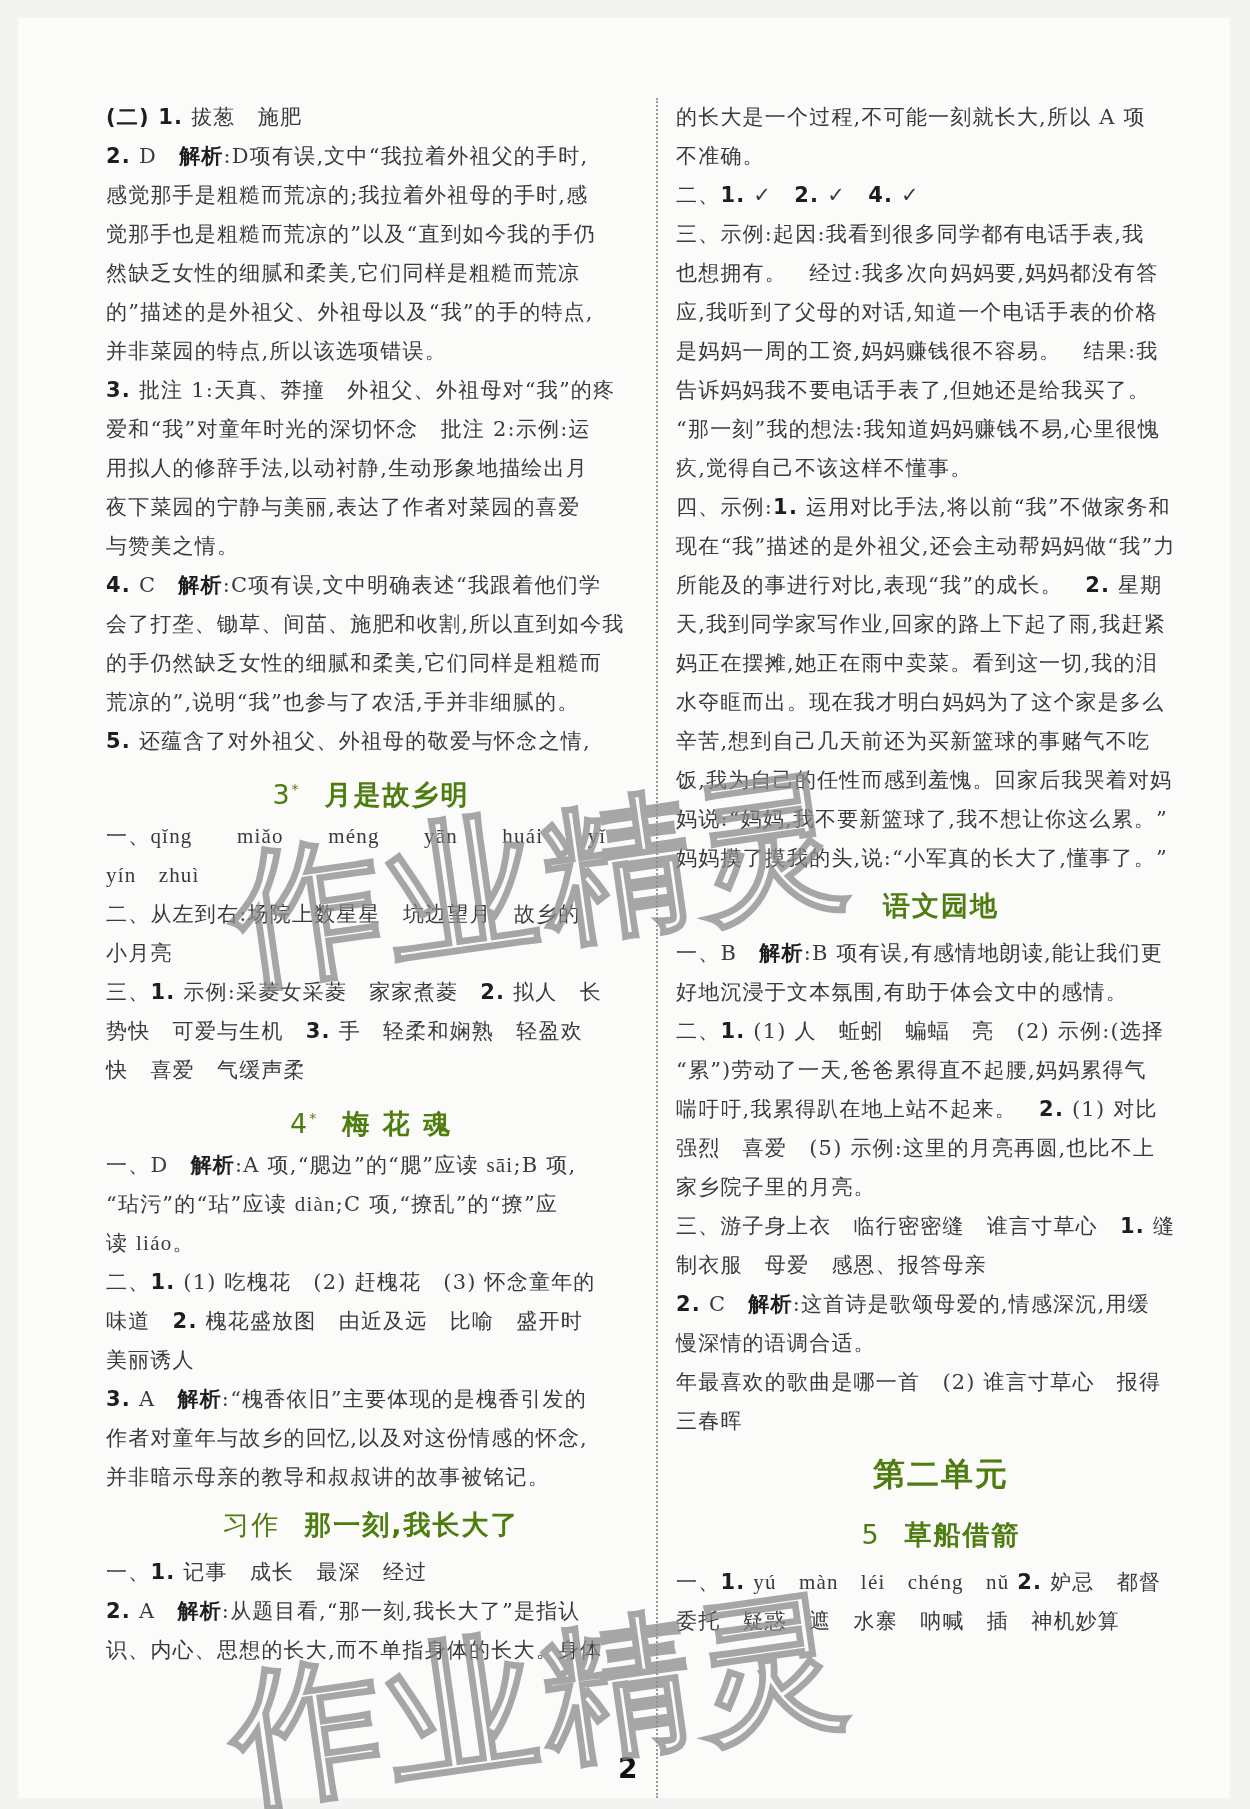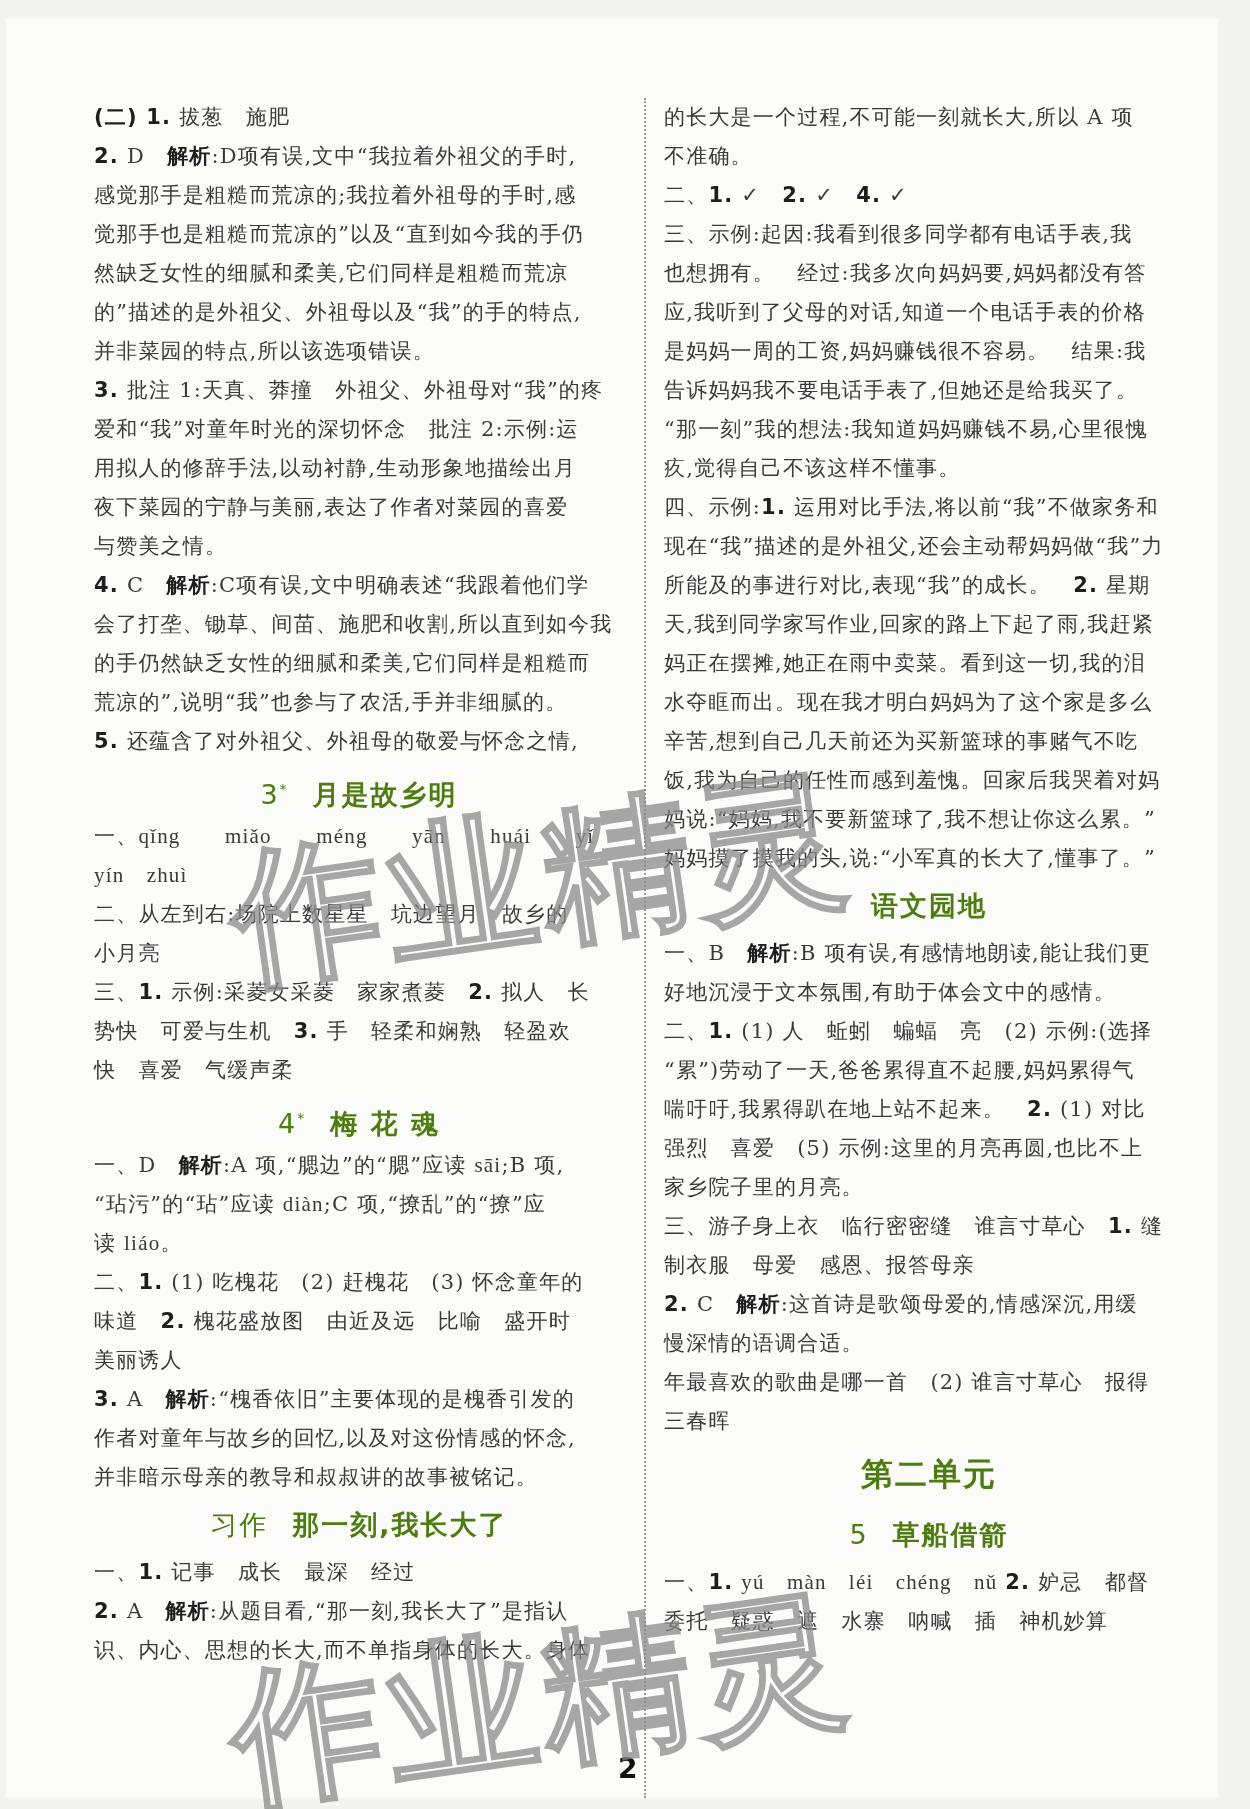--- a/index.html
+++ b/index.html
@@ -2,21 +2,21 @@
 <html><head>
 <meta charset="utf-8">
 <style>
   html, body { margin: 0; padding: 0; }
   body {
     width: 1250px; height: 1809px; background: #f3f3f1;
     font-family: "DejaVu Serif", "Liberation Serif", serif;
     color: #2a2a2a; position: relative; overflow: hidden;
   }
   .page {
-    position: absolute; left: 6px; top: 18px; width: 1212px; height: 1780px;
+    position: absolute; left: 18px; top: 18px; width: 1212px; height: 1780px;
     background: #fbfbfa;
   }
   .col { position: absolute; top: 80px; }
   .col.left { left: 88px; width: 530px; }
   .col.right { left: 658px; width: 530px; }
   .divider {
     position: absolute; left: 638px; top: 80px; width: 0; height: 1700px;
     border-left: 2px dotted #9a9a9a;
   }
   .line {

